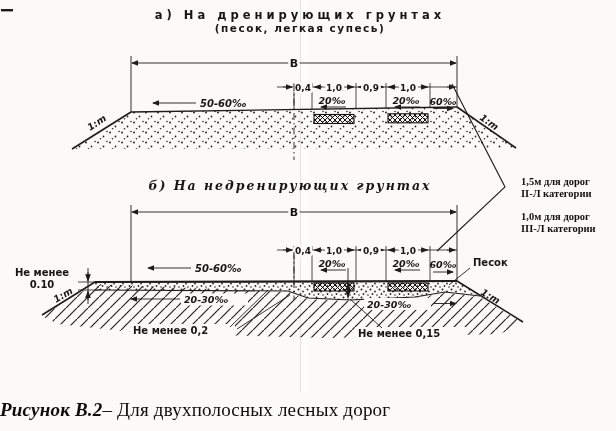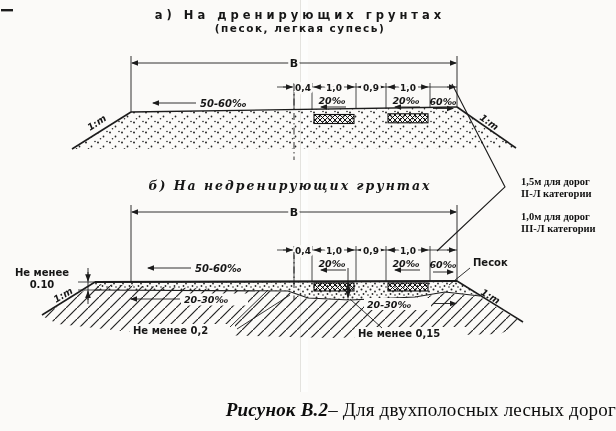--- a/index.html
+++ b/index.html
@@ -25,21 +25,21 @@
   .dimnum{font-size:9px;font-weight:bold;}
   .sl{font-size:9.5px;font-weight:bold;font-style:italic;}
   .sl2{font-size:10px;font-weight:bold;font-style:italic;}
   .minlbl{font-size:10px;font-weight:bold;}
   .onem{font-size:9.5px;font-weight:bold;font-style:italic;}
   .blabel{font-size:11px;font-weight:bold;}
   .note{font-family:"Liberation Serif",serif;font-weight:bold;font-size:10.5px;fill:#111;}
   .chip{fill:#fbfaf8;}
   
   .caption{
-    position:absolute;left:0;top:399px;width:616px;text-align:right;
+    position:absolute;left:0;top:399px;width:616px;text-align:left;
     font-family:"Liberation Serif",serif;font-size:19px;color:#0d0d0d;
     letter-spacing:.2px;
   }
   .caption .cap-label{font-weight:bold;font-style:italic;}
   
   .fold-line{position:absolute;left:300px;top:0;width:1px;height:392px;background:#e4e3df;}
   .fold-band{position:absolute;left:301px;top:0;width:7px;height:392px;background:#ffffff;opacity:.55;}
 </style>
 </head>
 <body>

